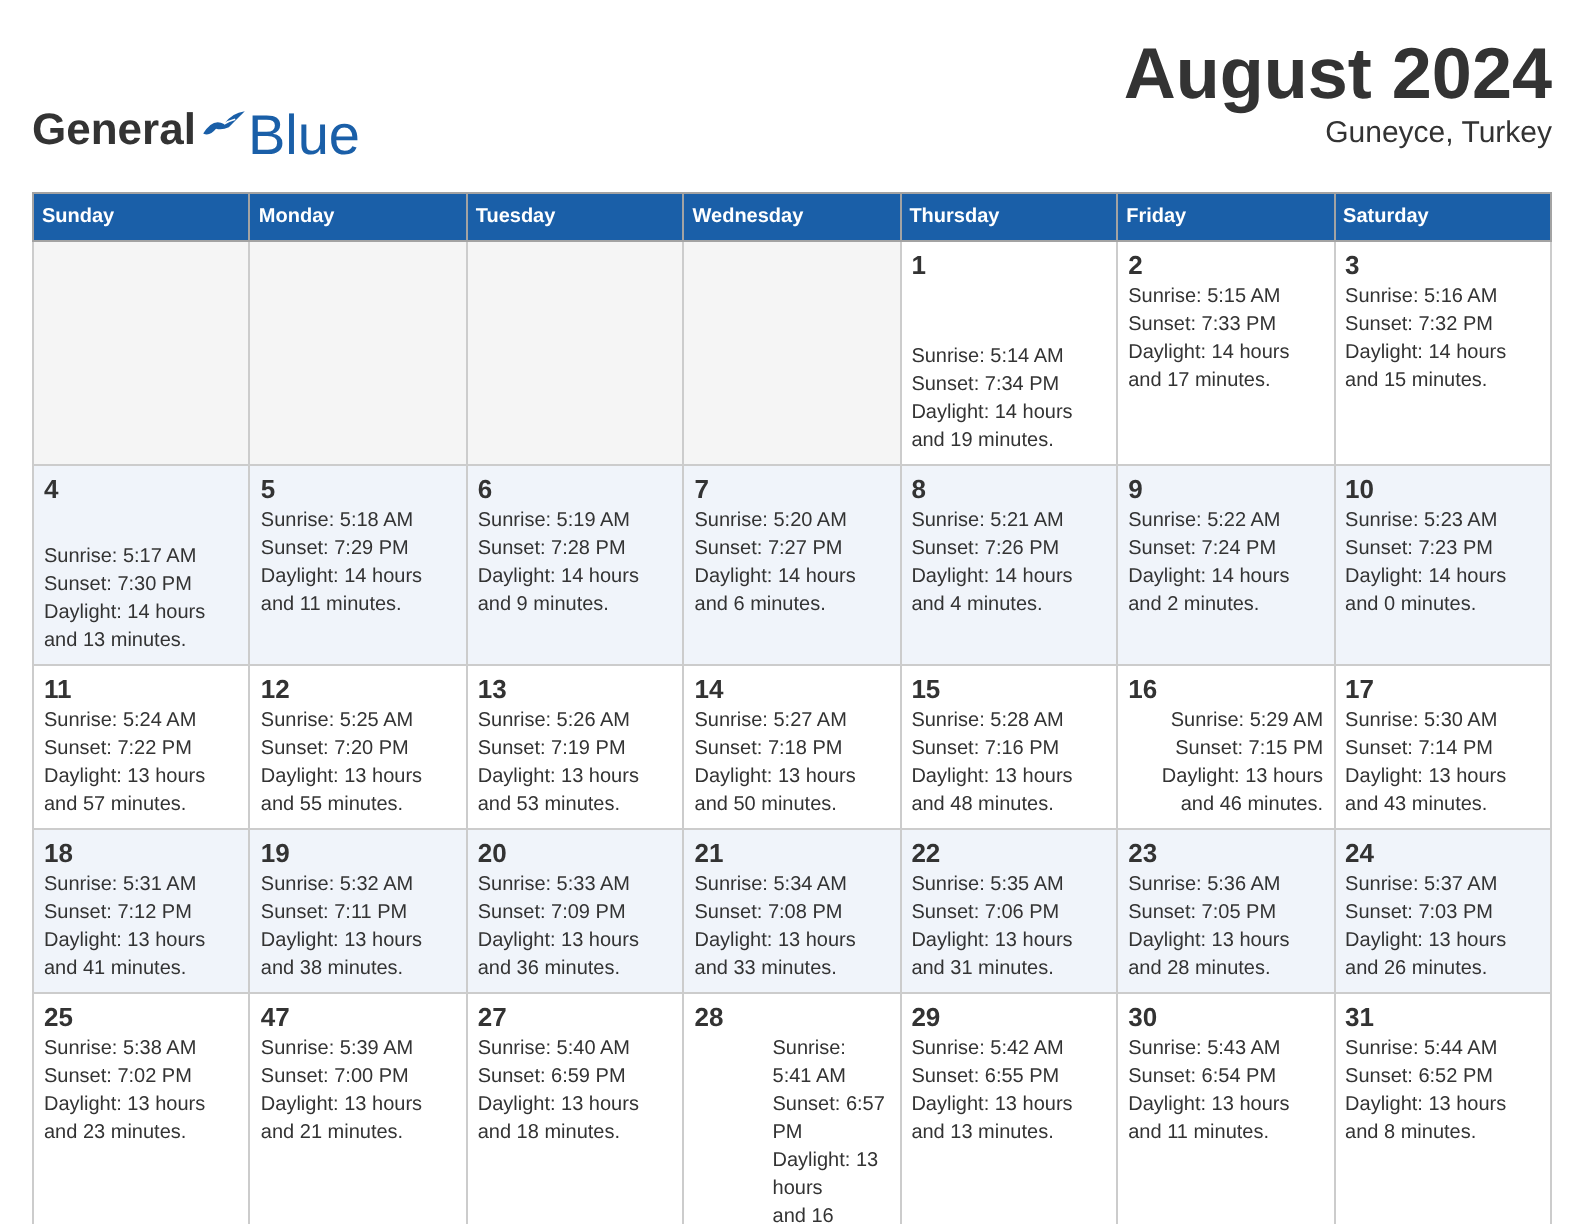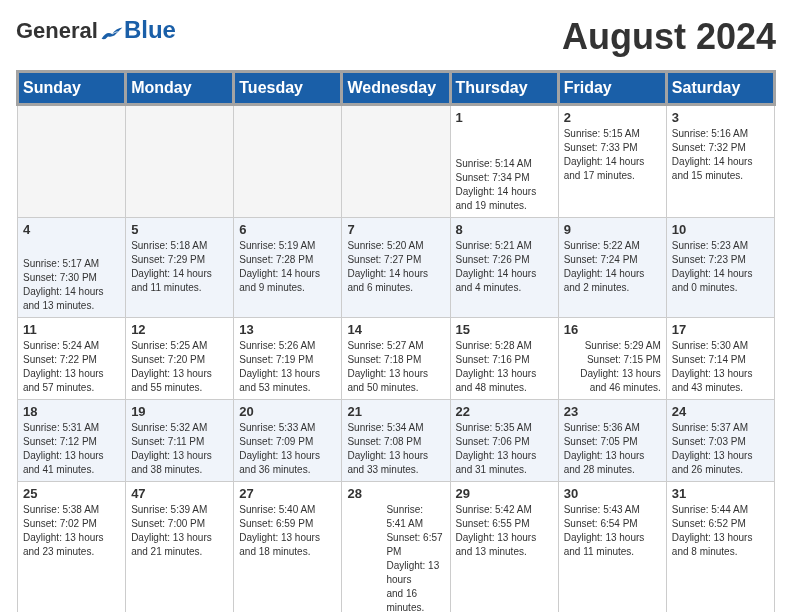--- a/index.html
+++ b/index.html
@@ -16,30 +16,31 @@
       align-items: flex-start;
       margin-bottom: 12px;
     }
     .logo {
       display: flex;
       flex-direction: column;
       align-items: flex-start;
     }
     .logo-text {
       display: flex;
-      align-items: flex-end;
+      align-items: flex-start;
+      margin-top: 36px;
     }
     .logo-general {
       font-size: 22px;
       font-weight: bold;
       color: #333;
     }
     .logo-blue {
-      font-size: 24px;
-      font-weight: bold;
+      font-size: 28px;
+      font-weight: normal;
       color: #1a5fa8;
     }
     .logo-bird {
       width: 24px;
       height: 20px;
       margin-left: 2px;
     }
     .title-block {
       text-align: right;
     }
@@ -52,25 +53,25 @@
       font-size: 15px;
       color: #333;
     }
     .calendar {
       width: 100%;
       border-collapse: collapse;
     }
     .calendar th {
       background: #1a5fa8;
       color: #fff;
-      font-size: 16px;
+      font-size: 10px;
       font-weight: bold;
       padding: 6px 4px;
       text-align: left;
-      border: 3px solid #a3a3a3;
+      border: 1px solid #a3a3a3;
     }
     .calendar td {
       border: 1px solid #ccc;
       vertical-align: top;
       padding: 4px 5px;
       font-size: 10.5px;
       color: #333;
       width: 108px;
       min-height: 80px;
       background: #fff;
@@ -109,20 +110,21 @@
       <span class="logo-general">General</span>
       <svg class="logo-bird" viewBox="0 0 30 24" fill="none">
         <path d="M2 18 Q8 8 15 12 Q20 5 28 4 Q22 10 18 14 Q14 16 10 15 Q6 20 2 18Z" fill="#1a5fa8"></path>
         <path d="M15 12 Q18 10 22 9" stroke="#fff" stroke-width="1"></path>
       </svg>
       <span class="logo-blue">Blue</span>
     </div>
   </div>
   <div class="title-block">
     <div class="month-title">August 2024</div>
+    <div class="subtitle">Guneyce, Turkey</div>
   </div>
 </div>
 
 <table class="calendar">
   <thead>
     <tr>
     <th>Sunday</th>
         <th>Monday</th>
         <th>Tuesday</th>
         <th>Wednesday</th>

